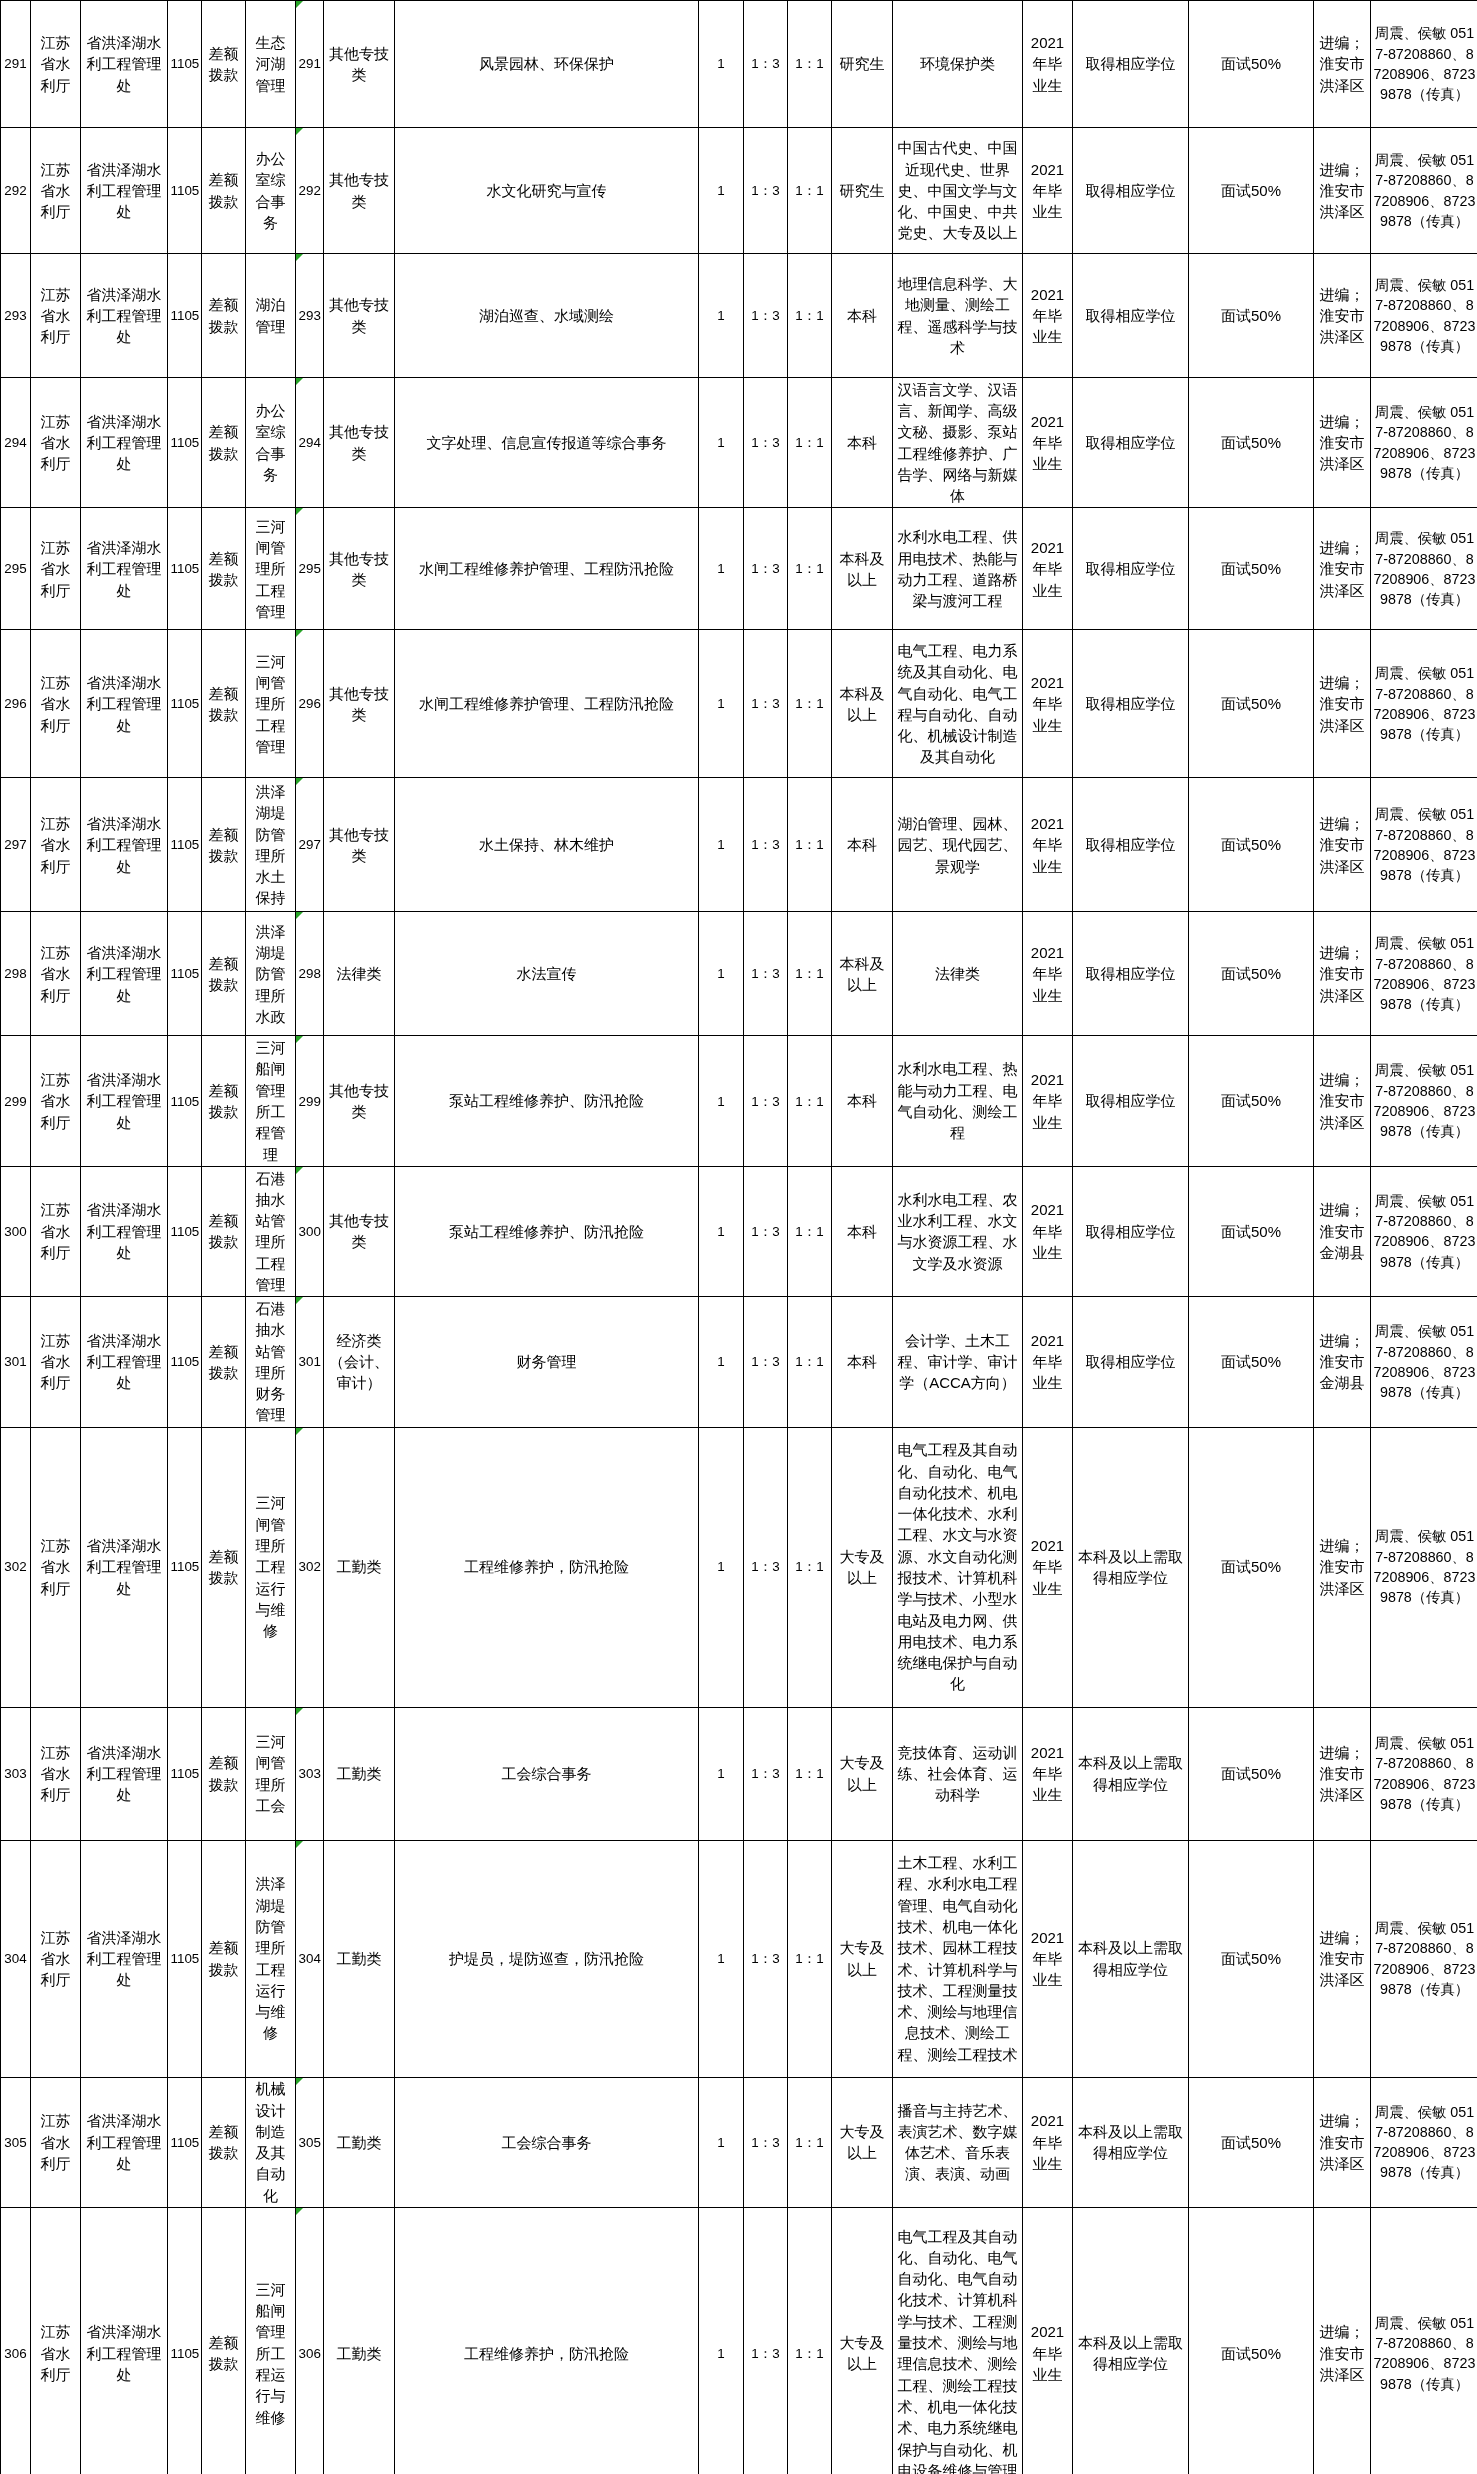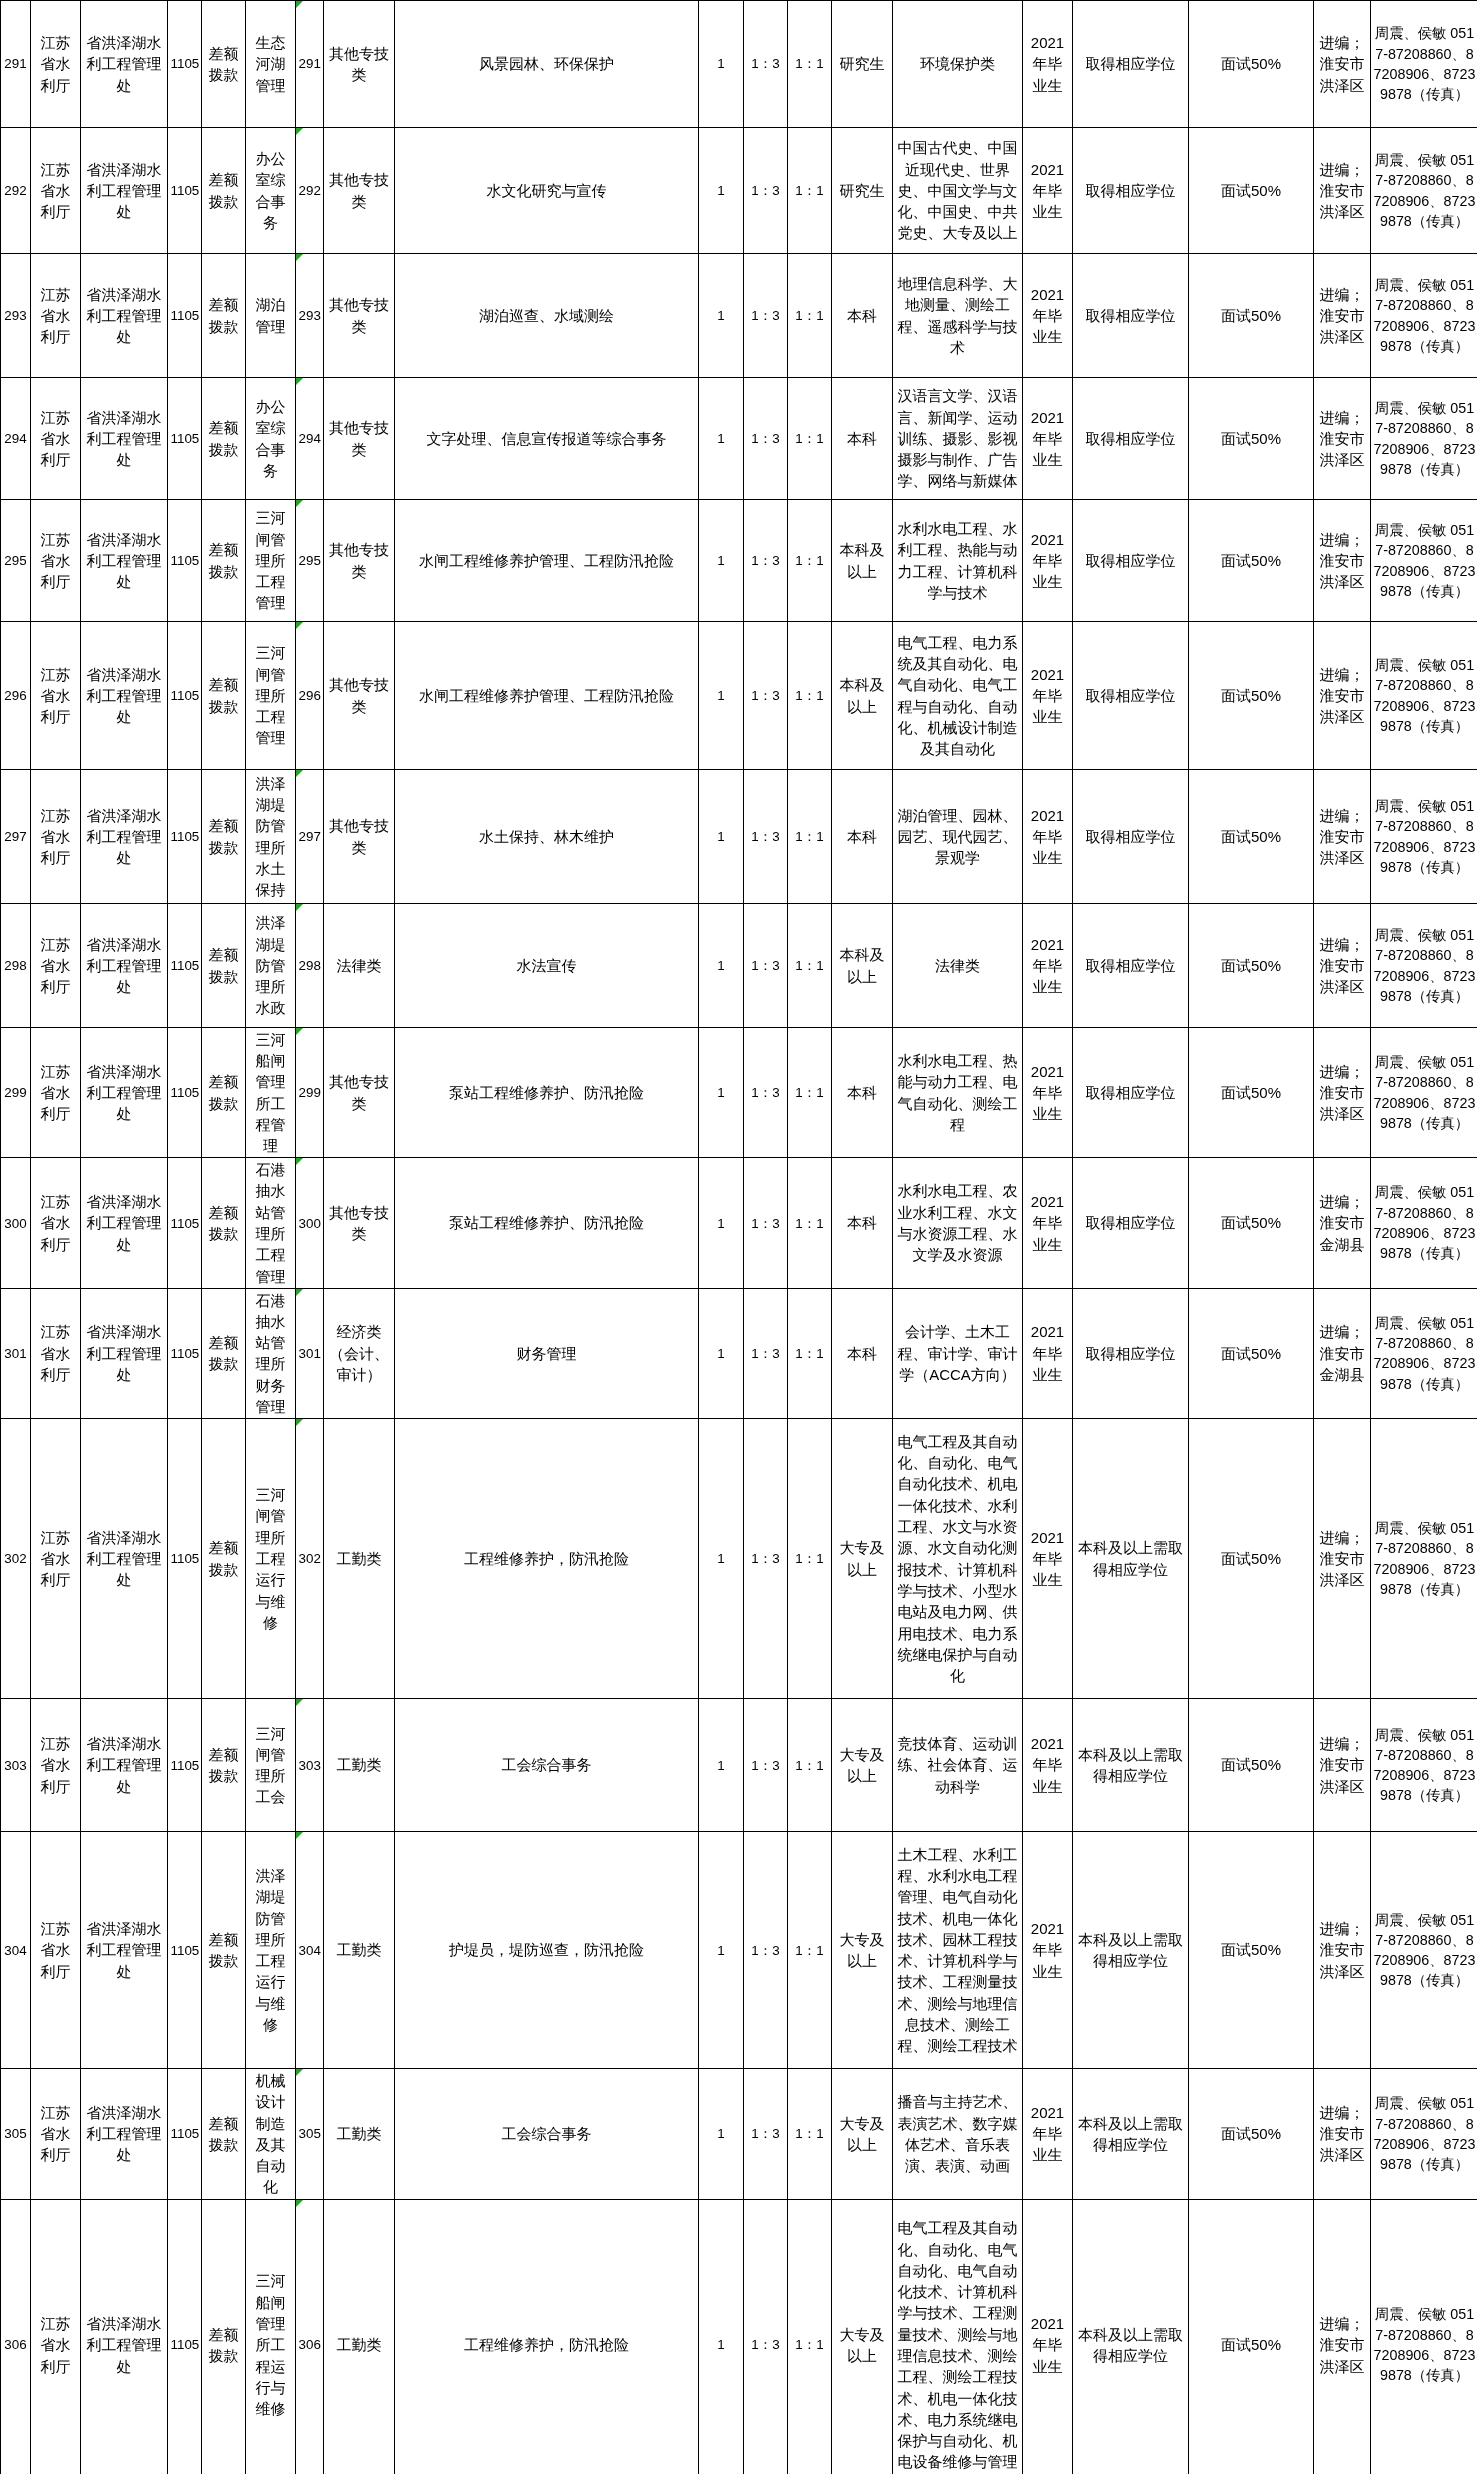--- a/index.html
+++ b/index.html
@@ -124,42 +124,42 @@
         <td class="num">1105</td>
         <td>差额拨款</td>
         <td>办公室综合事务</td>
         <td class="num"><span class="tri"></span><span>294</span></td>
         <td>其他专技类</td>
         <td>文字处理、信息宣传报道等综合事务</td>
         <td class="num">1</td>
         <td class="num">1：3</td>
         <td class="num">1：1</td>
         <td>本科</td>
-        <td>汉语言文学、汉语言、新闻学、运动训练、摄影、影视摄影与制作、广告学、网络与新媒体</td>
+        <td>汉语言文学、汉语言、新闻学、高级文秘、摄影、泵站工程维修养护、广告学、网络与新媒体</td>
         <td>2021年毕业生</td>
         <td>取得相应学位</td>
         <td>面试50%</td>
         <td>进编；淮安市洪泽区</td>
         <td class="small">周震、侯敏 0517-87208860、87208906、87239878（传真）</td>
       </tr>
       <tr style="height: 122px;">
         <td class="num">295</td>
         <td>江苏省水利厅</td>
         <td>省洪泽湖水利工程管理处</td>
         <td class="num">1105</td>
         <td>差额拨款</td>
         <td>三河闸管理所工程管理</td>
         <td class="num"><span class="tri"></span><span>295</span></td>
         <td>其他专技类</td>
         <td>水闸工程维修养护管理、工程防汛抢险</td>
         <td class="num">1</td>
         <td class="num">1：3</td>
         <td class="num">1：1</td>
         <td>本科及以上</td>
-        <td>水利水电工程、水利工程、热能与动力工程、计算机科学与技术</td>
+        <td>水利水电工程、供用电技术、热能与动力工程、道路桥梁与渡河工程</td>
         <td>2021年毕业生</td>
         <td>取得相应学位</td>
         <td>面试50%</td>
         <td>进编；淮安市洪泽区</td>
         <td class="small">周震、侯敏 0517-87208860、87208906、87239878（传真）</td>
       </tr>
       <tr style="height: 148px;">
         <td class="num">296</td>
         <td>江苏省水利厅</td>
         <td>省洪泽湖水利工程管理处</td>

